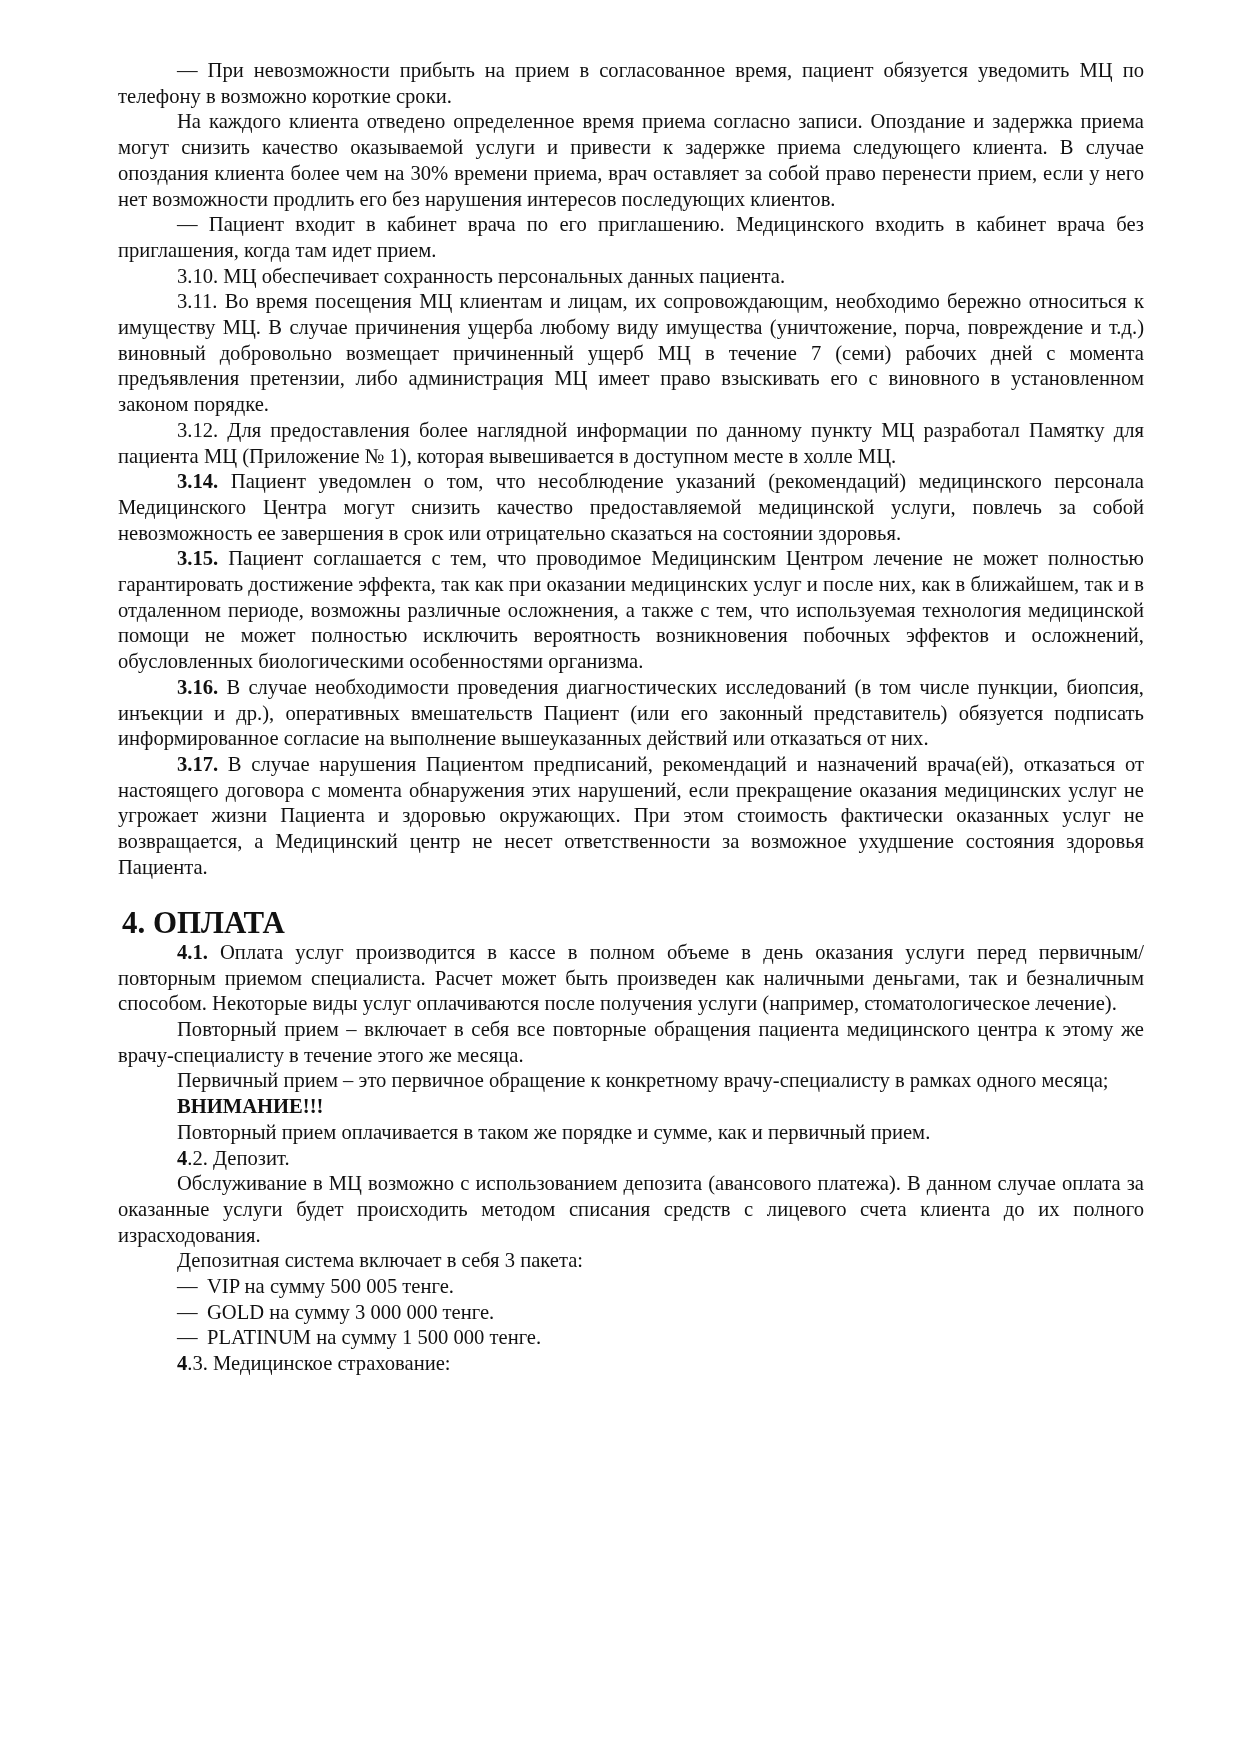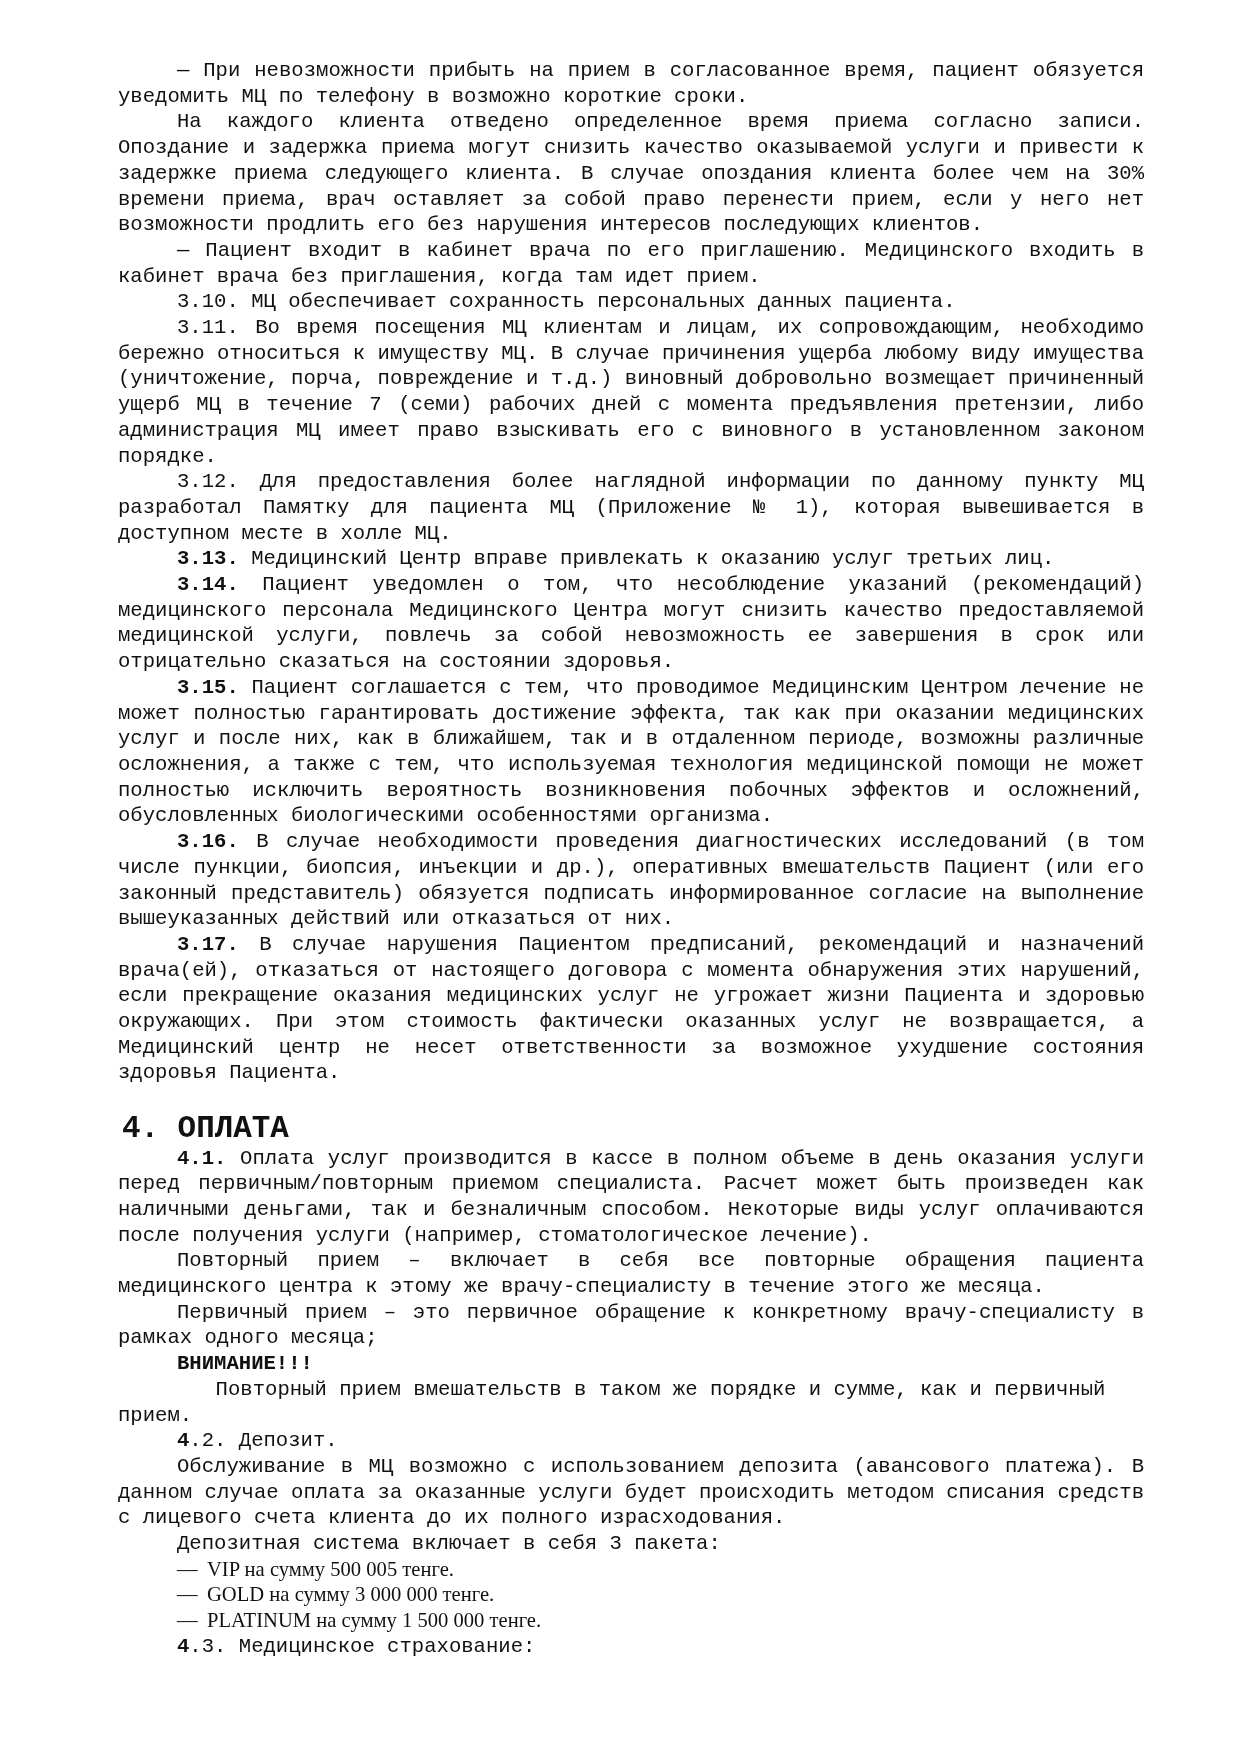--- a/index.html
+++ b/index.html
@@ -7,21 +7,21 @@
   .page {
     position: absolute;
     left: 118px;
     top: 58px;
     width: 1026px;
     font-family: "Liberation Serif", "DejaVu Serif", serif;
     font-size: 20.6px;
     line-height: 25.7px;
     color: #111111;
   }
-  .p { margin: 0; text-align: justify; text-align-last: left; font-family: Liberation Mono, monospace; }
+  .p { margin: 0; text-align: justify; text-align-last: left; }
   .ind { text-indent: 59px; }
   .b { font-weight: bold; }
   .heading {
     text-align: center;
     font-weight: bold;
     margin: 4px;
     text-indent: 0;
   }
   .spacer { height: 25.7px; }
   .list-item {
@@ -36,35 +36,34 @@
 <body>
 
 <div class="page">
 
   <p class="p ind"><span class="b"></span><span>— При невозможности прибыть на прием в согласованное время, пациент обязуется уведомить МЦ по телефону в возможно короткие сроки.</span></p>
   <p class="p ind"><span class="b"></span><span>На каждого клиента отведено определенное время приема согласно записи. Опоздание и задержка приема могут снизить качество оказываемой услуги и привести к задержке приема следующего клиента. В случае опоздания клиента более чем на 30% времени приема, врач оставляет за собой право перенести прием, если у него нет возможности продлить его без нарушения интересов последующих клиентов.</span></p>
   <p class="p ind"><span class="b"></span><span>— Пациент входит в кабинет врача по его приглашению. Медицинского входить в кабинет врача без приглашения, когда там идет прием.</span></p>
   <p class="p ind single"><span class="b"></span><span>3.10. МЦ обеспечивает сохранность персональных данных пациента.</span></p>
   <p class="p ind"><span class="b"></span><span>3.11. Во время посещения МЦ клиентам и лицам, их сопровождающим, необходимо бережно относиться к имуществу МЦ. В случае причинения ущерба любому виду имущества (уничтожение, порча, повреждение и т.д.) виновный добровольно возмещает причиненный ущерб МЦ в течение 7 (семи) рабочих дней с момента предъявления претензии, либо администрация МЦ имеет право взыскивать его с виновного в установленном законом порядке.</span></p>
   <p class="p ind"><span class="b"></span><span>3.12. Для предоставления более наглядной информации по данному пункту МЦ разработал Памятку для пациента МЦ (Приложение № 1), которая вывешивается в доступном месте в холле МЦ.</span></p>
-  <p class="p ind single"><span class="b">3.13.</span><span> Медицинский Центр вправе привлекать к оказанию услуг третьих лиц.</span></p>
   <p class="p ind"><span class="b">3.14.</span><span> Пациент уведомлен о том, что несоблюдение указаний (рекомендаций) медицинского персонала Медицинского Центра могут снизить качество предоставляемой медицинской услуги, повлечь за собой невозможность ее завершения в срок или отрицательно сказаться на состоянии здоровья.</span></p>
   <p class="p ind"><span class="b">3.15.</span><span> Пациент соглашается с тем, что проводимое Медицинским Центром лечение не может полностью гарантировать достижение эффекта, так как при оказании медицинских услуг и после них, как в ближайшем, так и в отдаленном периоде, возможны различные осложнения, а также с тем, что используемая технология медицинской помощи не может полностью исключить вероятность возникновения побочных эффектов и осложнений, обусловленных биологическими особенностями организма.</span></p>
   <p class="p ind"><span class="b">3.16.</span><span> В случае необходимости проведения диагностических исследований (в том числе пункции, биопсия, инъекции и др.), оперативных вмешательств Пациент (или его законный представитель) обязуется подписать информированное согласие на выполнение вышеуказанных действий или отказаться от них.</span></p>
   <p class="p ind"><span class="b">3.17.</span><span> В случае нарушения Пациентом предписаний, рекомендаций и назначений врача(ей), отказаться от настоящего договора с момента обнаружения этих нарушений, если прекращение оказания медицинских услуг не угрожает жизни Пациента и здоровью окружающих. При этом стоимость фактически оказанных услуг не возвращается, а Медицинский центр не несет ответственности за возможное ухудшение состояния здоровья Пациента.</span></p>
 
   <div class="spacer"></div>
 
   <h2 class="p heading">4. ОПЛАТА</h2>
 
   <p class="p ind"><span class="b">4.1.</span><span> Оплата услуг производится в кассе в полном объеме в день оказания услуги перед первичным/повторным приемом специалиста. Расчет может быть произведен как наличными деньгами, так и безналичным способом. Некоторые виды услуг оплачиваются после получения услуги (например, стоматологическое лечение).</span></p>
   <p class="p ind"><span class="b"></span><span>Повторный прием – включает в себя все повторные обращения пациента медицинского центра к этому же врачу-специалисту в течение этого же месяца.</span></p>
   <p class="p ind"><span class="b"></span><span>Первичный прием – это первичное обращение к конкретному врачу-специалисту в рамках одного месяца;</span></p>
   <p class="p ind single"><span class="b">ВНИМАНИЕ!!!</span><span></span></p>
-  <p class="p ind single"><span class="b"></span><span>Повторный прием вмешательств в таком же порядке и сумме, как и первичный прием.</span></p>
+  <p class="p ind single"><span class="b"></span><span>Повторный прием оплачивается в таком же порядке и сумме, как и первичный прием.</span></p>
   <p class="p ind single"><span class="b">4</span><span>.2. Депозит.</span></p>
   <p class="p ind"><span class="b"></span><span>Обслуживание в МЦ возможно с использованием депозита (авансового платежа). В данном случае оплата за оказанные услуги будет происходить методом списания средств с лицевого счета клиента до их полного израсходования.</span></p>
   <p class="p ind single"><span class="b"></span><span>Депозитная система включает в себя 3 пакета:</span></p>
 
   <div>
     <p class="list-item"><span class="dash">—</span><span>VIP на сумму 500 005 тенге.</span></p>
     <p class="list-item"><span class="dash">—</span><span>GOLD на сумму 3 000 000 тенге.</span></p>
     <p class="list-item"><span class="dash">—</span><span>PLATINUM на сумму 1 500 000 тенге.</span></p>
   </div>
 

